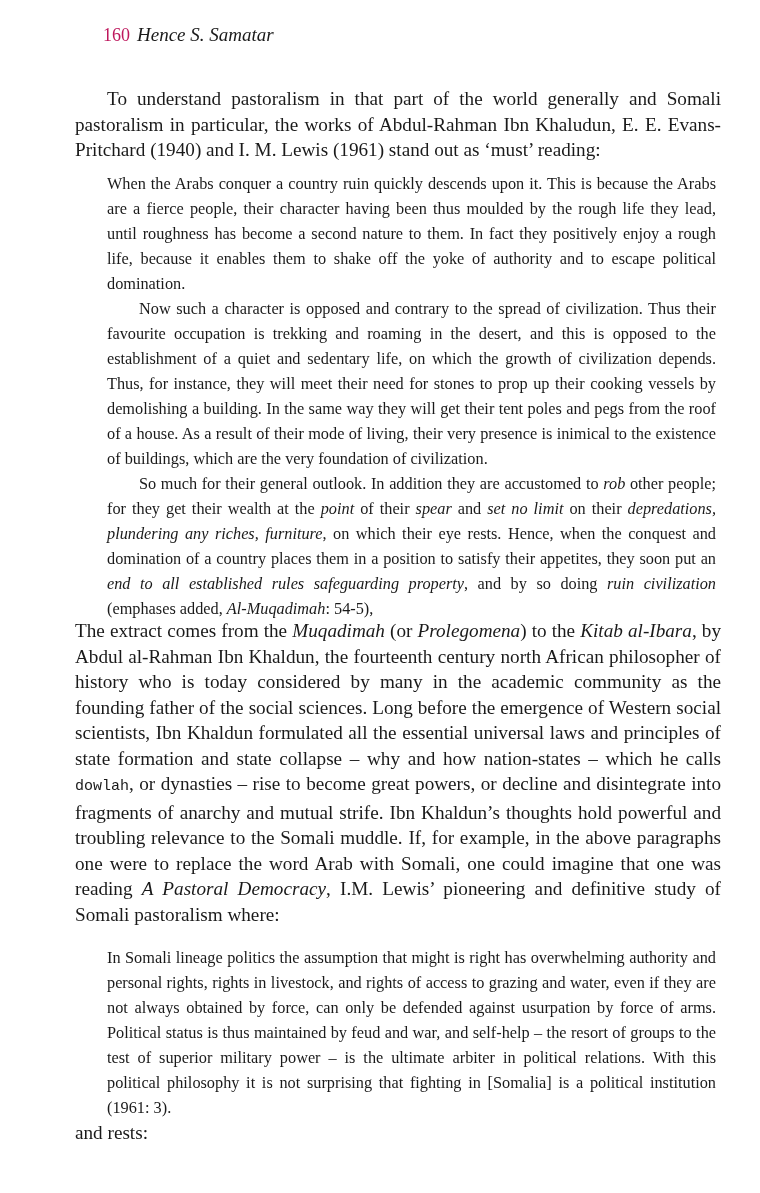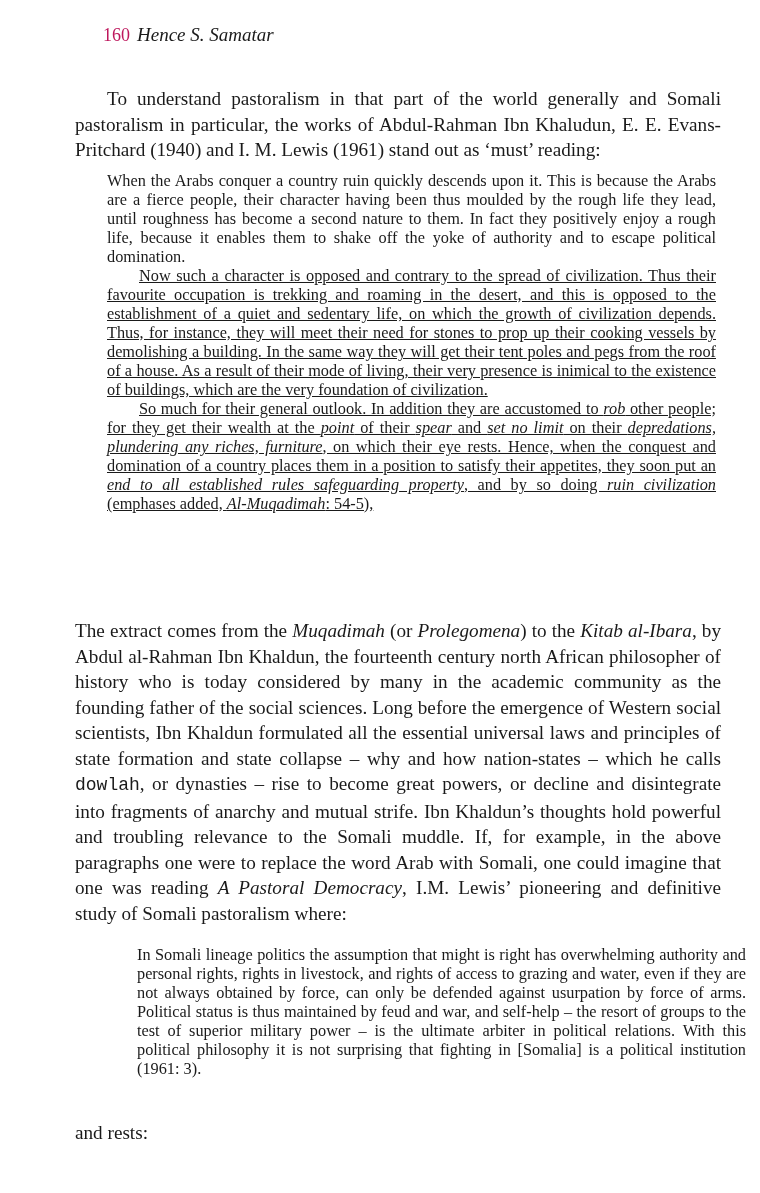--- a/index.html
+++ b/index.html
@@ -46,39 +46,38 @@
       line-height: 25.5px;
       text-align: justify;
       margin: 0;
     }
     .body-para.indent { text-indent: 32px; }
     .blockquote {
       position: absolute;
       left: 107px;
       width: 609px;
       font-size: 16.3px;
-      line-height: 19px;
+      line-height: 25px;
       text-align: justify;
       margin: 0;
     }
     .blockquote p {
       margin: 0;
     }
     .blockquote p.sub {
       text-indent: 32px;
-      text-decoration: underline;
     }
     .mono {
       font-family: "Liberation Mono", "DejaVu Sans Mono", monospace;
-      font-size: 18px;
+      font-size: 15px;
     }
     .para-1 { top: 86px; }
     .quote-1 { top: 171px; }
     .para-2 { top: 618px; }
-    .quote-2 { top: 945px; margin-left: 30px; }
+    .quote-2 { top: 945px; }
     .para-3 { top: 1120px; }
   </style>
 </head>
 <body>
 
 <div class="page-header">
   <span class="page-number">160</span>
   <span class="running-head">Hence S. Samatar</span>
 </div>
 

